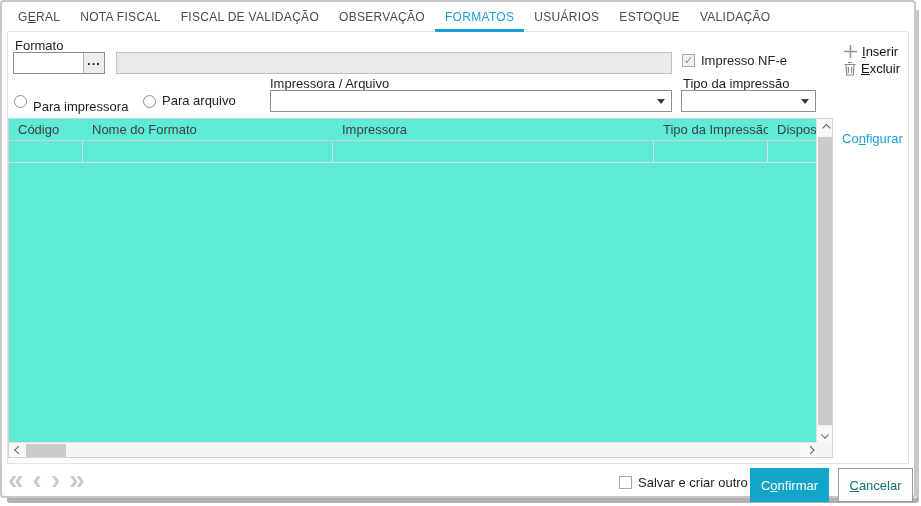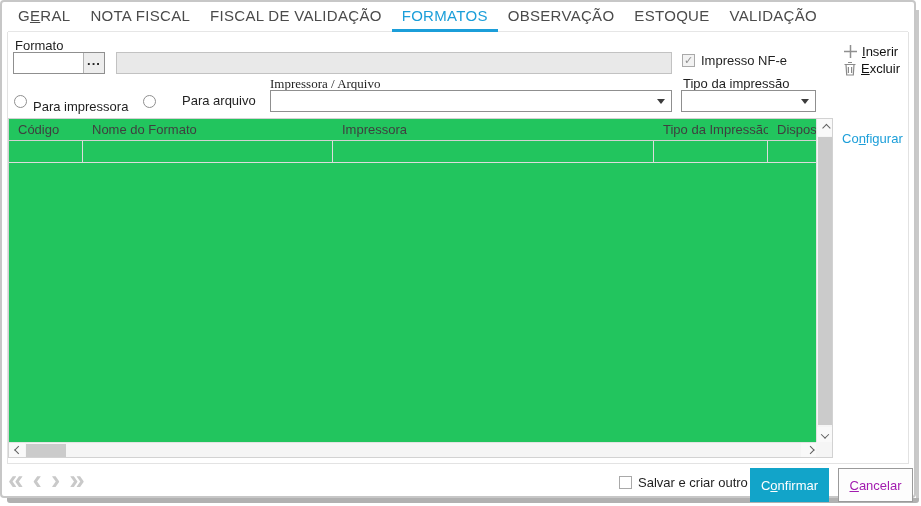--- a/index.html
+++ b/index.html
@@ -7,21 +7,21 @@
   *{box-sizing:border-box;}
   .abs{position:absolute;}
 
   
   .frame{left:0;top:0;width:916px;height:498px;border:2px solid #c7c7c7;border-radius:4px;background:#fff;}
   .shadow-b{left:7px;top:498px;width:912px;height:5px;background:#b1b1b1;border-radius:0 0 3px 3px;}
   .shadow-r{left:916px;top:10px;width:3px;height:488px;background:#c9c9c9;}
 
   
   .tabbar{left:8px;top:6px;width:900px;height:26px;display:flex;align-items:flex-end;border-bottom:1px solid #e6e6e6;}
-  .tab{padding:6px 10px 7px;font-size:15px;color:#4b4b4b;letter-spacing:.3px;white-space:nowrap;cursor:default;position:relative;}
+  .tab{padding:6px 10px 7px;font-size:12px;color:#4b4b4b;letter-spacing:.3px;white-space:nowrap;cursor:default;position:relative;}
   .tab.active{color:var(--accent);}
   .tab.active::after{content:"";position:absolute;left:0;right:0;bottom:-1px;height:3px;background:var(--accent);}
   .u{text-decoration:underline;}
 
   
   .content-frame{left:7px;top:32px;width:902px;height:431px;border-left:1px solid #e2e2e2;border-right:1px solid #e2e2e2;}
   .footer-divider{left:7px;top:463px;width:902px;height:1px;background:#e3e3e3;}
 
   .label{position:absolute;white-space:nowrap;}
   .lookup{left:13px;top:52px;width:92px;height:22px;border:1px solid #8f8f8f;background:#fff;display:flex;}
@@ -38,21 +38,21 @@
 
   .select{position:absolute;height:22px;border:1px solid #8f8f8f;background:#fff;display:flex;align-items:center;}
   .select .val{flex:1;padding:0 4px;overflow:hidden;white-space:nowrap;}
   .caret{width:0;height:0;border-left:4px solid transparent;border-right:4px solid transparent;border-top:5px solid #3c3c3c;margin-right:6px;}
 
   
   .action{position:absolute;display:flex;align-items:center;gap:4px;cursor:pointer;color:#111;}
   .link{color:var(--accent);cursor:pointer;}
 
   
-  .grid{left:8px;top:118px;width:825px;height:340px;border:1px solid #d2d2d2;background:#22c55e;}
+  .grid{left:8px;top:118px;width:825px;height:340px;border:1px solid #d2d2d2;background:#5eead4;}
   .gh{display:flex;height:22px;border-bottom:1px solid #d2d2d2;align-items:center;color:#3f3f3f;}
   .gh .c{padding-left:9px;white-space:nowrap;overflow:hidden;}
   .gr{display:flex;height:22px;border-bottom:1px solid #dcdcdc;}
   .gr .c{border-right:1px solid #dcdcdc;height:100%;}
   .c0{width:74px;flex:none;} .c1{width:250px;flex:none;} .c2{width:321px;flex:none;} .c3{width:114px;flex:none;} .c4{flex:1;min-width:0;}
 
   
   .vscroll{position:absolute;right:0;top:0;width:16px;height:325px;background:#f5f5f5;border-left:1px solid #e3e3e3;}
   .hscroll{position:absolute;left:0;bottom:0;width:808px;height:15px;background:#f5f5f5;border-top:1px solid #e3e3e3;}
   .corner{position:absolute;right:0;bottom:0;width:16px;height:15px;background:#f5f5f5;}
@@ -63,59 +63,60 @@
   .chev.left{transform:rotate(45deg) translate(1px,-1px);}
   .chev.right{transform:rotate(-135deg) translate(-1px,1px);}
   .vthumb{position:absolute;left:1px;width:14px;background:#cbcbcb;}
   .hthumb{position:absolute;top:1px;height:13px;background:#cbcbcb;}
 
   
   .nav{left:8px;top:464px;display:flex;gap:9px;align-items:center;color:#c9c9c9;font-size:28px;font-weight:bold;height:32px;}
   .nav div{cursor:pointer;line-height:28px;}
   .btn{position:absolute;height:34px;display:flex;align-items:center;justify-content:center;font-size:13px;cursor:pointer;}
   .btn-confirm{left:750px;top:468px;width:79px;background:var(--confirm);color:#fff;border:0;}
-  .btn-cancel{left:838px;top:468px;width:75px;background:#fdfdfd;border:1px solid #9a9a9a;color:#a21caf;}
+  .btn-cancel{left:838px;top:468px;width:75px;background:#fdfdfd;border:1px solid #9a9a9a;color:#0f766e;}
 </style>
 </head>
 <body>
 
 <div class="abs frame"></div>
 <div class="abs shadow-b"></div>
 <div class="abs shadow-r"></div>
 
 <div class="abs tabbar">
   <div class="tab"><span>G</span><span class="u">E</span><span>RAL</span></div>
   <div class="tab"><span>NOTA FISCAL</span><span class="u"></span><span></span></div>
   <div class="tab"><span>FISCAL DE VALIDAÇÃO</span><span class="u"></span><span></span></div>
+  <div class="tab"><span>OBSERVAÇÃO</span><span class="u"></span><span></span></div>
   <div class="tab active"><span>FORMATOS</span><span class="u"></span><span></span></div>
-  <div class="tab"><span>OBSERVAÇÃO</span><span class="u"></span><span></span></div>
+  <div class="tab"><span>USUÁRIOS</span><span class="u"></span><span></span></div>
   <div class="tab"><span>ESTOQUE</span><span class="u"></span><span></span></div>
   <div class="tab"><span>VALIDAÇÃO</span><span class="u"></span><span></span></div>
 </div>
 
 <div class="abs content-frame"></div>
 
 <div class="label" style="left:15px;top:38px;">Formato</div>
 <div class="abs lookup">
   <input value="" style="">
   <div class="dots">
       <span>...</span>
     </div>
 </div>
 <div class="abs disabled-field"></div>
 <div class="checkbox checked" style="left:682px;top:54px;"><span>✓</span></div>
 <div class="label" style="left:701px;top:53px;">Impresso NF-e</div>
 
-<div class="label" style="left:270px;top:76px;font-family:Liberation Serif, serif;">Impressora / Arquivo</div>
+<div class="label" style="left:270px;top:76px;">Impressora / Arquivo</div>
 <div class="label" style="left:683px;top:76px;">Tipo da impressão</div>
 
 <div class="radio" style="left:14px;top:95px;"></div>
 <div class="label" style="left:33px;top:93px;margin-top:6px;">Para impressora</div>
 <div class="radio" style="left:143px;top:95px;"></div>
-<div class="label" style="left:162px;top:93px;margin-left:20px;">Para arquivo</div>
+<div class="label" style="left:162px;top:93px;">Para arquivo</div>
 
 <div class="select" style="left:270px;top:90px;width:402px;">
   <div class="val"></div>
   <div class="caret"></div>
 </div>
 <div class="select" style="left:681px;top:90px;width:135px;">
   <div class="val"></div>
   <div class="caret"></div>
 </div>
 

